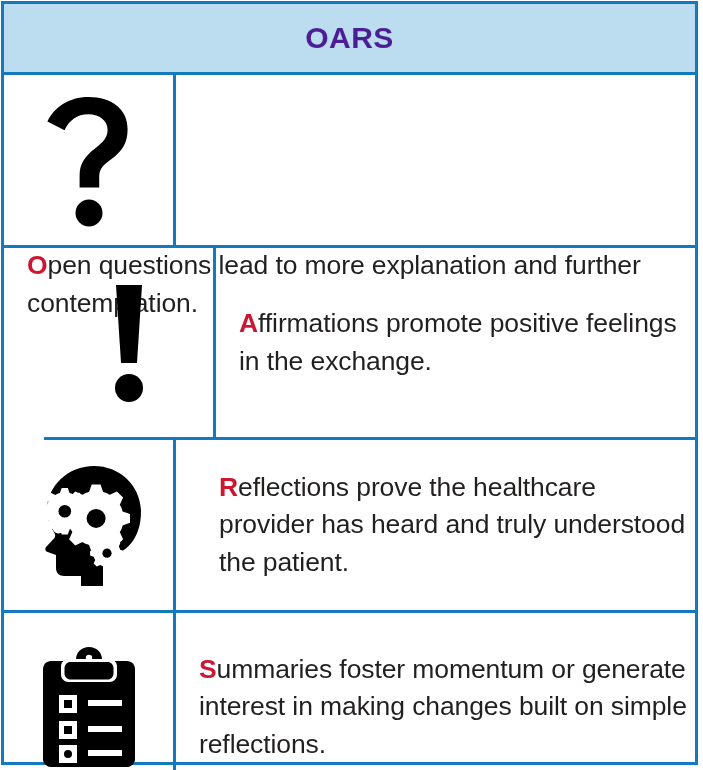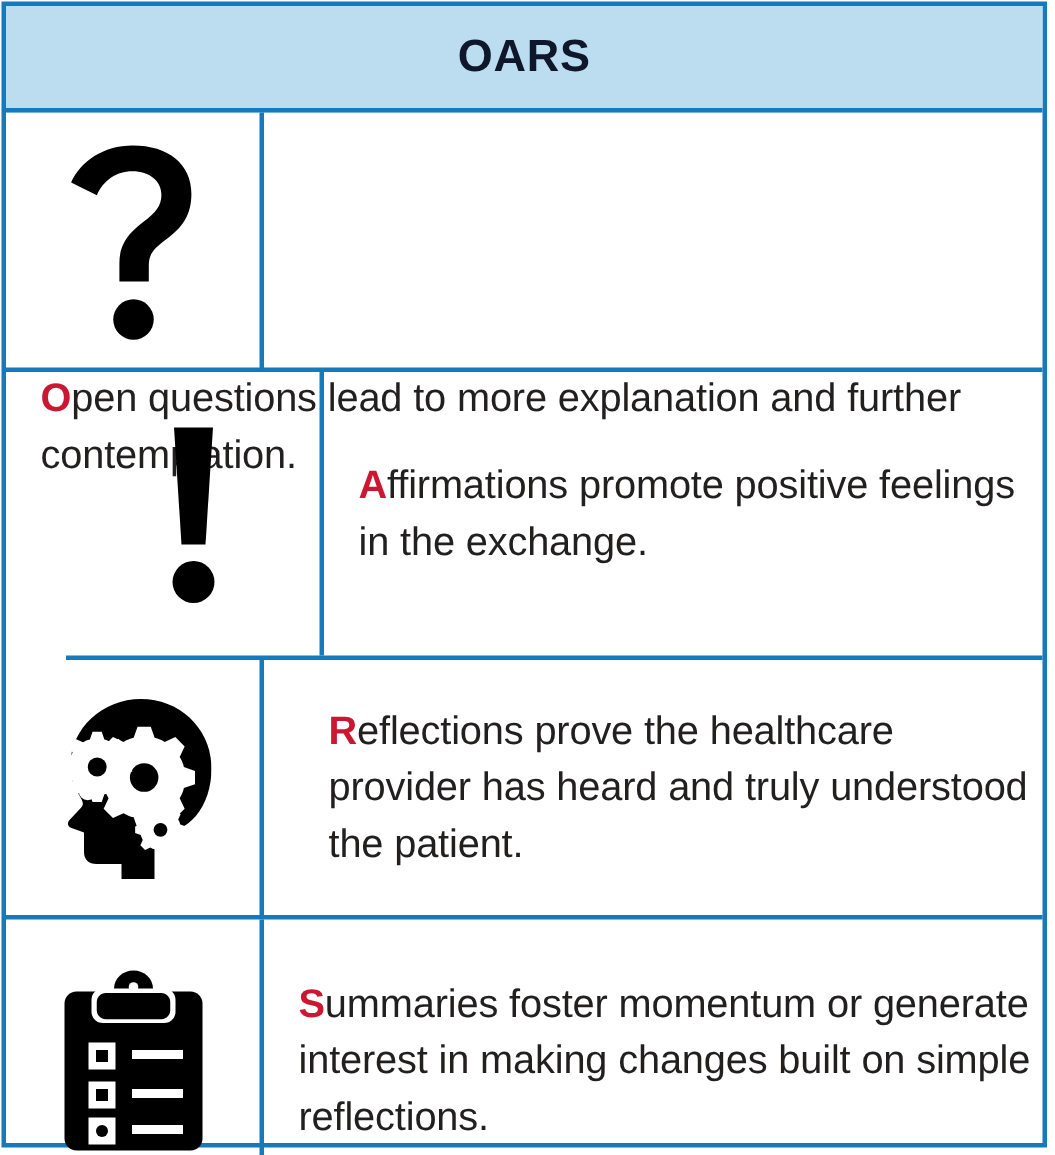--- a/index.html
+++ b/index.html
@@ -30,21 +30,21 @@
   .oars-header {
     height: 71px;
     background: #bcdcef;
     border-bottom: 3px solid #1479bd;
     box-sizing: border-box;
     display: flex;
     align-items: center;
     justify-content: center;
   }
   .oars-title {
-    color: #0f172a;
+    color: #4c1d95;
     font-size: 30px;
     font-weight: bold;
     letter-spacing: 0.5px;
     line-height: 1;
   }
 
   
   .oars-row {
     display: flex;
     border-bottom: 3px solid #1479bd;

